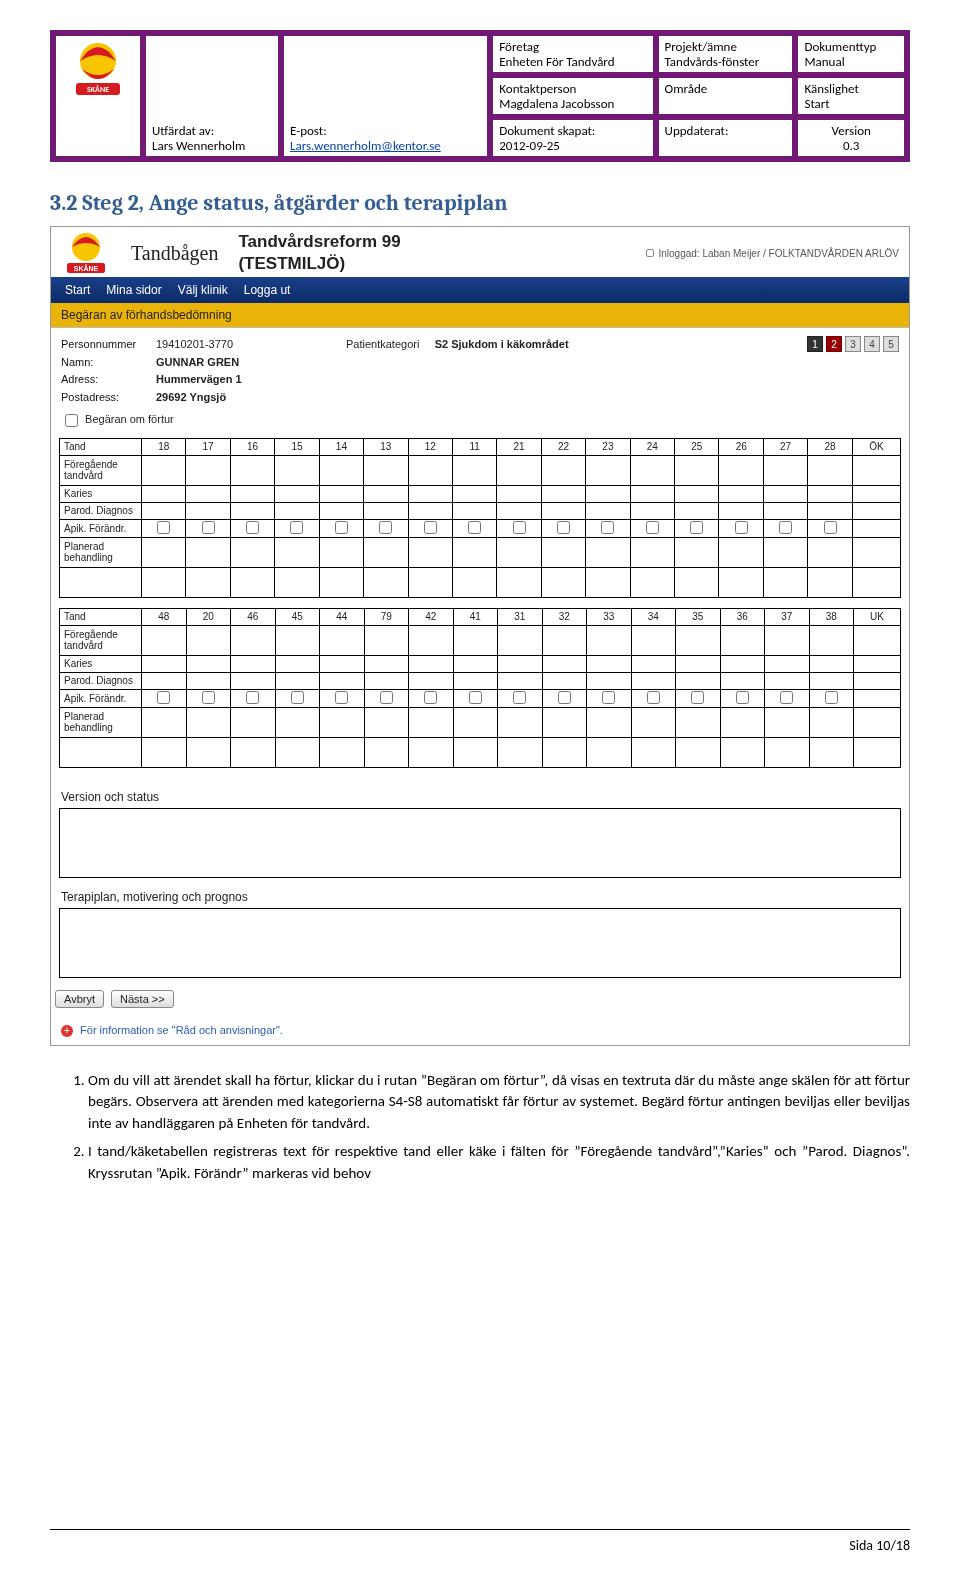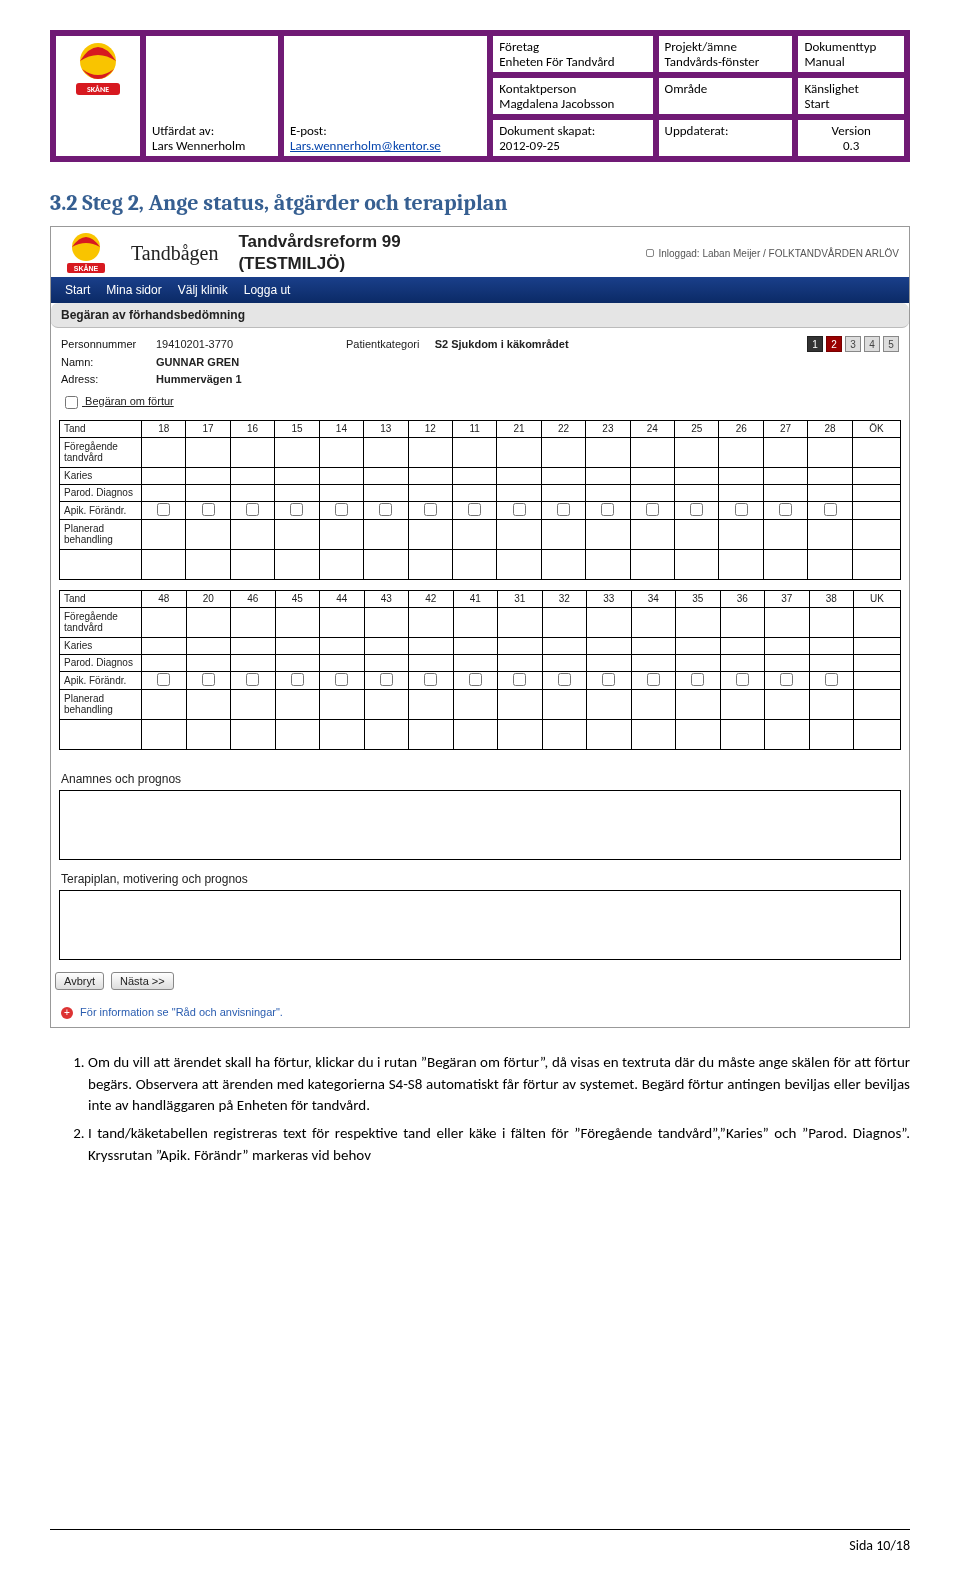--- a/index.html
+++ b/index.html
@@ -71,40 +71,39 @@
   .navbar {
     background: linear-gradient(#1a3f8a,#0b2a66);
     color:#fff;
     display:flex;
     gap:16px;
     padding:6px 14px;
     font-size:12px;
   }
   .navbar span { cursor:pointer; }
   .graybar {
-    background:#e5e5e5;
+    background:#eab308;
     padding:5px 10px;
-    font-weight:bold;
+    font-weight:normal;
     font-size:12px;
     border-bottom:1px solid #bbb;
-    border-radius:7px;
   }
   .infobox {
     padding:8px 10px 4px 10px;
   }
   .inforow { display:flex; font-size:11px; line-height:1.6;}
   .inforow .l { width:95px; color:#111;}
   .inforow .v { width:150px; font-weight:bold;}
   .patkat { display:inline-block; margin-left:40px; font-weight:normal;}
   .steps { float:right; display:flex; gap:3px;}
   .steps .st { width:16px;height:16px;border:1px solid #888;background:#ddd;color:#444;text-align:center;font-size:10px;line-height:16px;}
   .steps .st.cur { background:#900;color:#fff;border-color:#700;}
   .steps .st.done { background:#333;color:#fff;border-color:#222;}
   .stepname { font-weight:bold; font-size:12px; padding: 2px 10px 6px 10px;}
-  .chkline { padding:0 10px 6px 10px; font-size:11px;text-decoration:underline;}
+  .chkline { padding:0 10px 6px 10px; font-size:11px;}
   .chkline input { vertical-align:middle; margin-right:4px;}
 
   table.teeth {
     border-collapse:collapse;
     width: calc(100% - 16px);
     margin: 2px 8px 10px 8px;
     font-size:10px;
   }
   table.teeth td, table.teeth th {
     border:1px solid #000;
@@ -276,20 +275,24 @@
         </span>
       </div>
       <div class="inforow">
         <span class="l">Namn:</span>
         <span class="v">GUNNAR GREN</span>
       </div>
       <div class="inforow">
         <span class="l">Adress:</span>
         <span class="v">Hummervägen 1</span>
       </div>
+      <div class="inforow">
+        <span class="l">Postadress:</span>
+        <span class="v">29692 Yngsjö</span>
+      </div>
     </div>
 
     <div class="chkline">
       <input type="checkbox" style="">
       <span>Begäran om förtur</span>
     </div>
 
     <table class="teeth">
       <tbody>
           <tr id="upper-head">
@@ -437,21 +440,21 @@
 
     <table class="teeth">
       <tbody>
           <tr id="lower-head">
             <td class="rowlbl">Tand</td>
             <td>48</td>
             <td>20</td>
             <td>46</td>
             <td>45</td>
             <td>44</td>
-            <td>43</td>
+            <td>79</td>
             <td>42</td>
             <td>41</td>
             <td>31</td>
             <td>32</td>
             <td>33</td>
             <td>34</td>
             <td>35</td>
             <td>36</td>
             <td>37</td>
             <td>38</td>
@@ -573,21 +576,21 @@
             <td></td>
             <td></td>
             <td></td>
             <td></td>
             <td></td>
             <td></td>
           </tr>
     </tbody>
       </table>
 
-    <div class="txtlabel">Anamnes och prognos</div>
+    <div class="txtlabel">Version och status</div>
     <div class="bigarea"></div>
 
     <div class="txtlabel">Terapiplan, motivering och prognos</div>
     <div class="bigarea"></div>
 
     <div class="btnrow">
       <span class="btn">Avbryt</span>
       <span class="btn">Nästa &gt;&gt;</span>
     </div>
 

